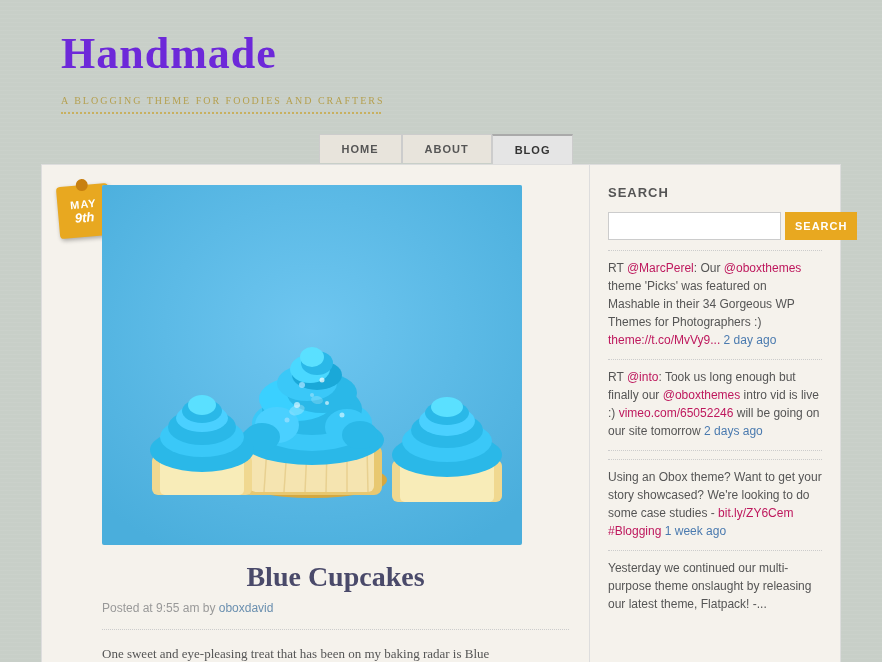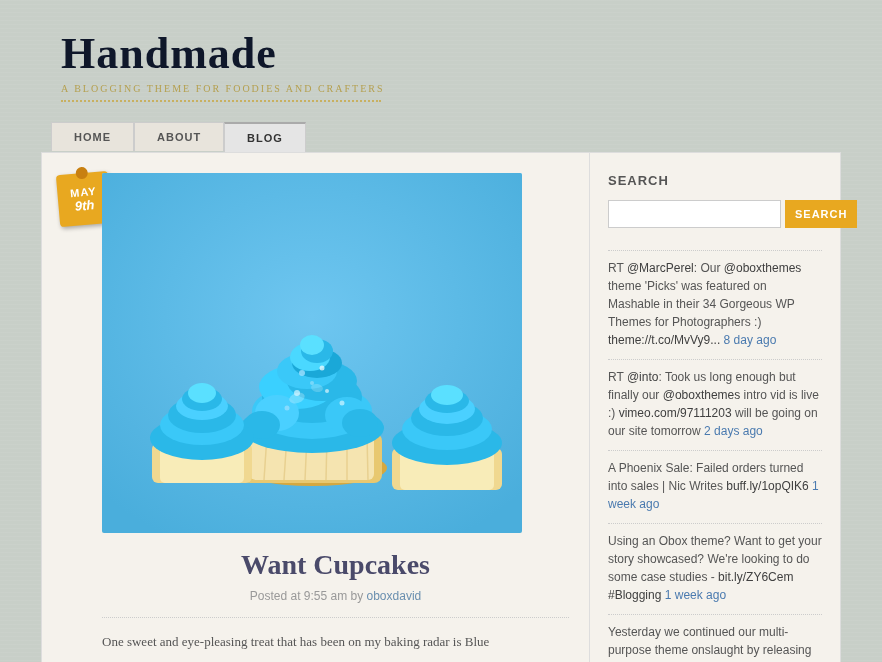--- a/index.html
+++ b/index.html
@@ -22,48 +22,49 @@
       padding: 0 10px;
     }
 
     
     .site-header {
       padding: 28px 0 10px 20px;
     }
     .site-title {
       font-size: 44px;
       font-weight: bold;
-      color: #0f172a;
+      color: #6d28d9;
       font-family: Georgia, serif;
       letter-spacing: 1px;
     }
     .site-tagline {
       font-size: 10px;
       letter-spacing: 2px;
       color: #b5a050;
       text-transform: uppercase;
-      margin-top: 4px;
+      margin-top: 16px;
     }
     .tagline-line {
       border: none;
       border-top: 2px dotted #c8b060;
       margin: 6px 0 0 0;
       width: 320px;
     }
 
     
     .site-nav {
       background: transparent;
       margin: 10px 0 0 0;
     }
     .nav-list {
       list-style: none;
       display: flex;
       gap: 0;
       padding-left: 10px;
+      justify-content: center;
     }
     .nav-item a {
       display: block;
       padding: 8px 22px;
       font-size: 11px;
       font-family: Arial, sans-serif;
       font-weight: bold;
       letter-spacing: 1px;
       text-transform: uppercase;
       text-decoration: none;
@@ -172,21 +173,21 @@
     .post-title {
       font-size: 28px;
       color: #4a4a6a;
       text-align: center;
       font-family: Georgia, serif;
       margin-bottom: 8px;
     }
     .post-meta {
       font-size: 12px;
       color: #999;
-      text-align: center;
+      text-align: left;
       font-family: Arial, sans-serif;
       margin-bottom: 14px;
     }
     .post-meta a {
       color: #6a8faf;
       text-decoration: none;
     }
     .post-divider {
       border: none;
       border-top: 1px dotted #ccc;
@@ -200,21 +201,21 @@
     }
 
     
     .sidebar {
       width: 250px;
       padding: 20px 18px;
       background: #f5f2ec;
     }
 
     .sidebar-section {
-      margin-bottom: 22px;
+      margin-bottom: 10px;
     }
     .sidebar-heading {
       font-size: 13px;
       font-weight: bold;
       color: #555;
       text-transform: uppercase;
       letter-spacing: 1px;
       font-family: Arial, sans-serif;
       margin-bottom: 12px;
     }
@@ -253,21 +254,21 @@
 
     
     .tweet {
       font-size: 12px;
       color: #555;
       line-height: 1.5;
       margin-bottom: 10px;
       font-family: Arial, sans-serif;
     }
     .tweet a {
-      color: #404040;
+      color: #be185d;
       text-decoration: none;
       text-align: center;
     }
     .tweet .time {
       color: #4a7aaf;
     }
   </style>
 </head>
 <body>
 
@@ -378,21 +379,21 @@
             <ellipse cx="345" cy="236" rx="28" ry="15" fill="#4ad0ff"></ellipse>
             <ellipse cx="345" cy="228" rx="22" ry="12" fill="#2ab8e8"></ellipse>
             <ellipse cx="345" cy="222" rx="16" ry="10" fill="#5ae0ff"></ellipse>
 
             <ellipse cx="195" cy="225" rx="8" ry="5" fill="#ffffff" opacity="0.25" transform="rotate(-20 195 225)"></ellipse>
             <ellipse cx="215" cy="215" rx="6" ry="4" fill="#ffffff" opacity="0.2" transform="rotate(10 215 215)"></ellipse>
           </svg>
         </div>
       </div>
 
-      <h2 class="post-title">Want Cupcakes</h2>
+      <h2 class="post-title">Blue Cupcakes</h2>
 
       <p class="post-meta">
         <span>Posted at 9:55 am by</span>
         <a href="#">oboxdavid</a>
       </p>
 
       <hr class="post-divider">
 
       <p class="post-excerpt">One sweet and eye-pleasing treat that has been on my baking radar is Blue</p>
     </div>
@@ -405,30 +406,27 @@
           <input type="text" class="search-input" placeholder="" style="">
           <button class="search-button">SeaRCH</button>
         </div>
       </div>
 
       <hr class="sidebar-divider">
 
       <div class="sidebar-section">
 
         <div class="tweet">
-          RT <a href="#">@MarcPerel</a>: Our <a href="#">@oboxthemes</a> theme 'Picks' was featured on Mashable in their 34 Gorgeous WP Themes for Photographers :) <a href="#">theme://t.co/MvVy9...</a> <span class="time">8 day ago</span>
+          RT <a href="#">@MarcPerel</a>: Our <a href="#">@oboxthemes</a> theme 'Picks' was featured on Mashable in their 34 Gorgeous WP Themes for Photographers :) <a href="#">theme://t.co/MvVy9...</a> <span class="time">2 day ago</span>
         </div>
         <hr class="sidebar-divider">
         <div class="tweet">
-          RT <a href="#">@into</a>: Took us long enough but finally our <a href="#">@oboxthemes</a> intro vid is live :) <a href="#">vimeo.com/97111203</a> will be going on our site tomorrow <span class="time">2 days ago</span>
+          RT <a href="#">@into</a>: Took us long enough but finally our <a href="#">@oboxthemes</a> intro vid is live :) <a href="#">vimeo.com/65052246</a> will be going on our site tomorrow <span class="time">2 days ago</span>
         </div>
         <hr class="sidebar-divider">
-        <div class="tweet">
-          A Phoenix Sale: Failed orders turned into sales | Nic Writes <a href="#">buff.ly/1opQIK6</a> <span class="time">1 week ago</span>
-        </div>
         <hr class="sidebar-divider">
         <div class="tweet">
           Using an Obox theme? Want to get your story showcased? We're looking to do some case studies - <a href="#">bit.ly/ZY6Cem</a> <a href="#">#Blogging</a> <span class="time">1 week ago</span>
         </div>
         <hr class="sidebar-divider">
         <div class="tweet">
           Yesterday we continued our multi-purpose theme onslaught by releasing our latest theme, Flatpack! -...  
         </div>
 
       </div>

